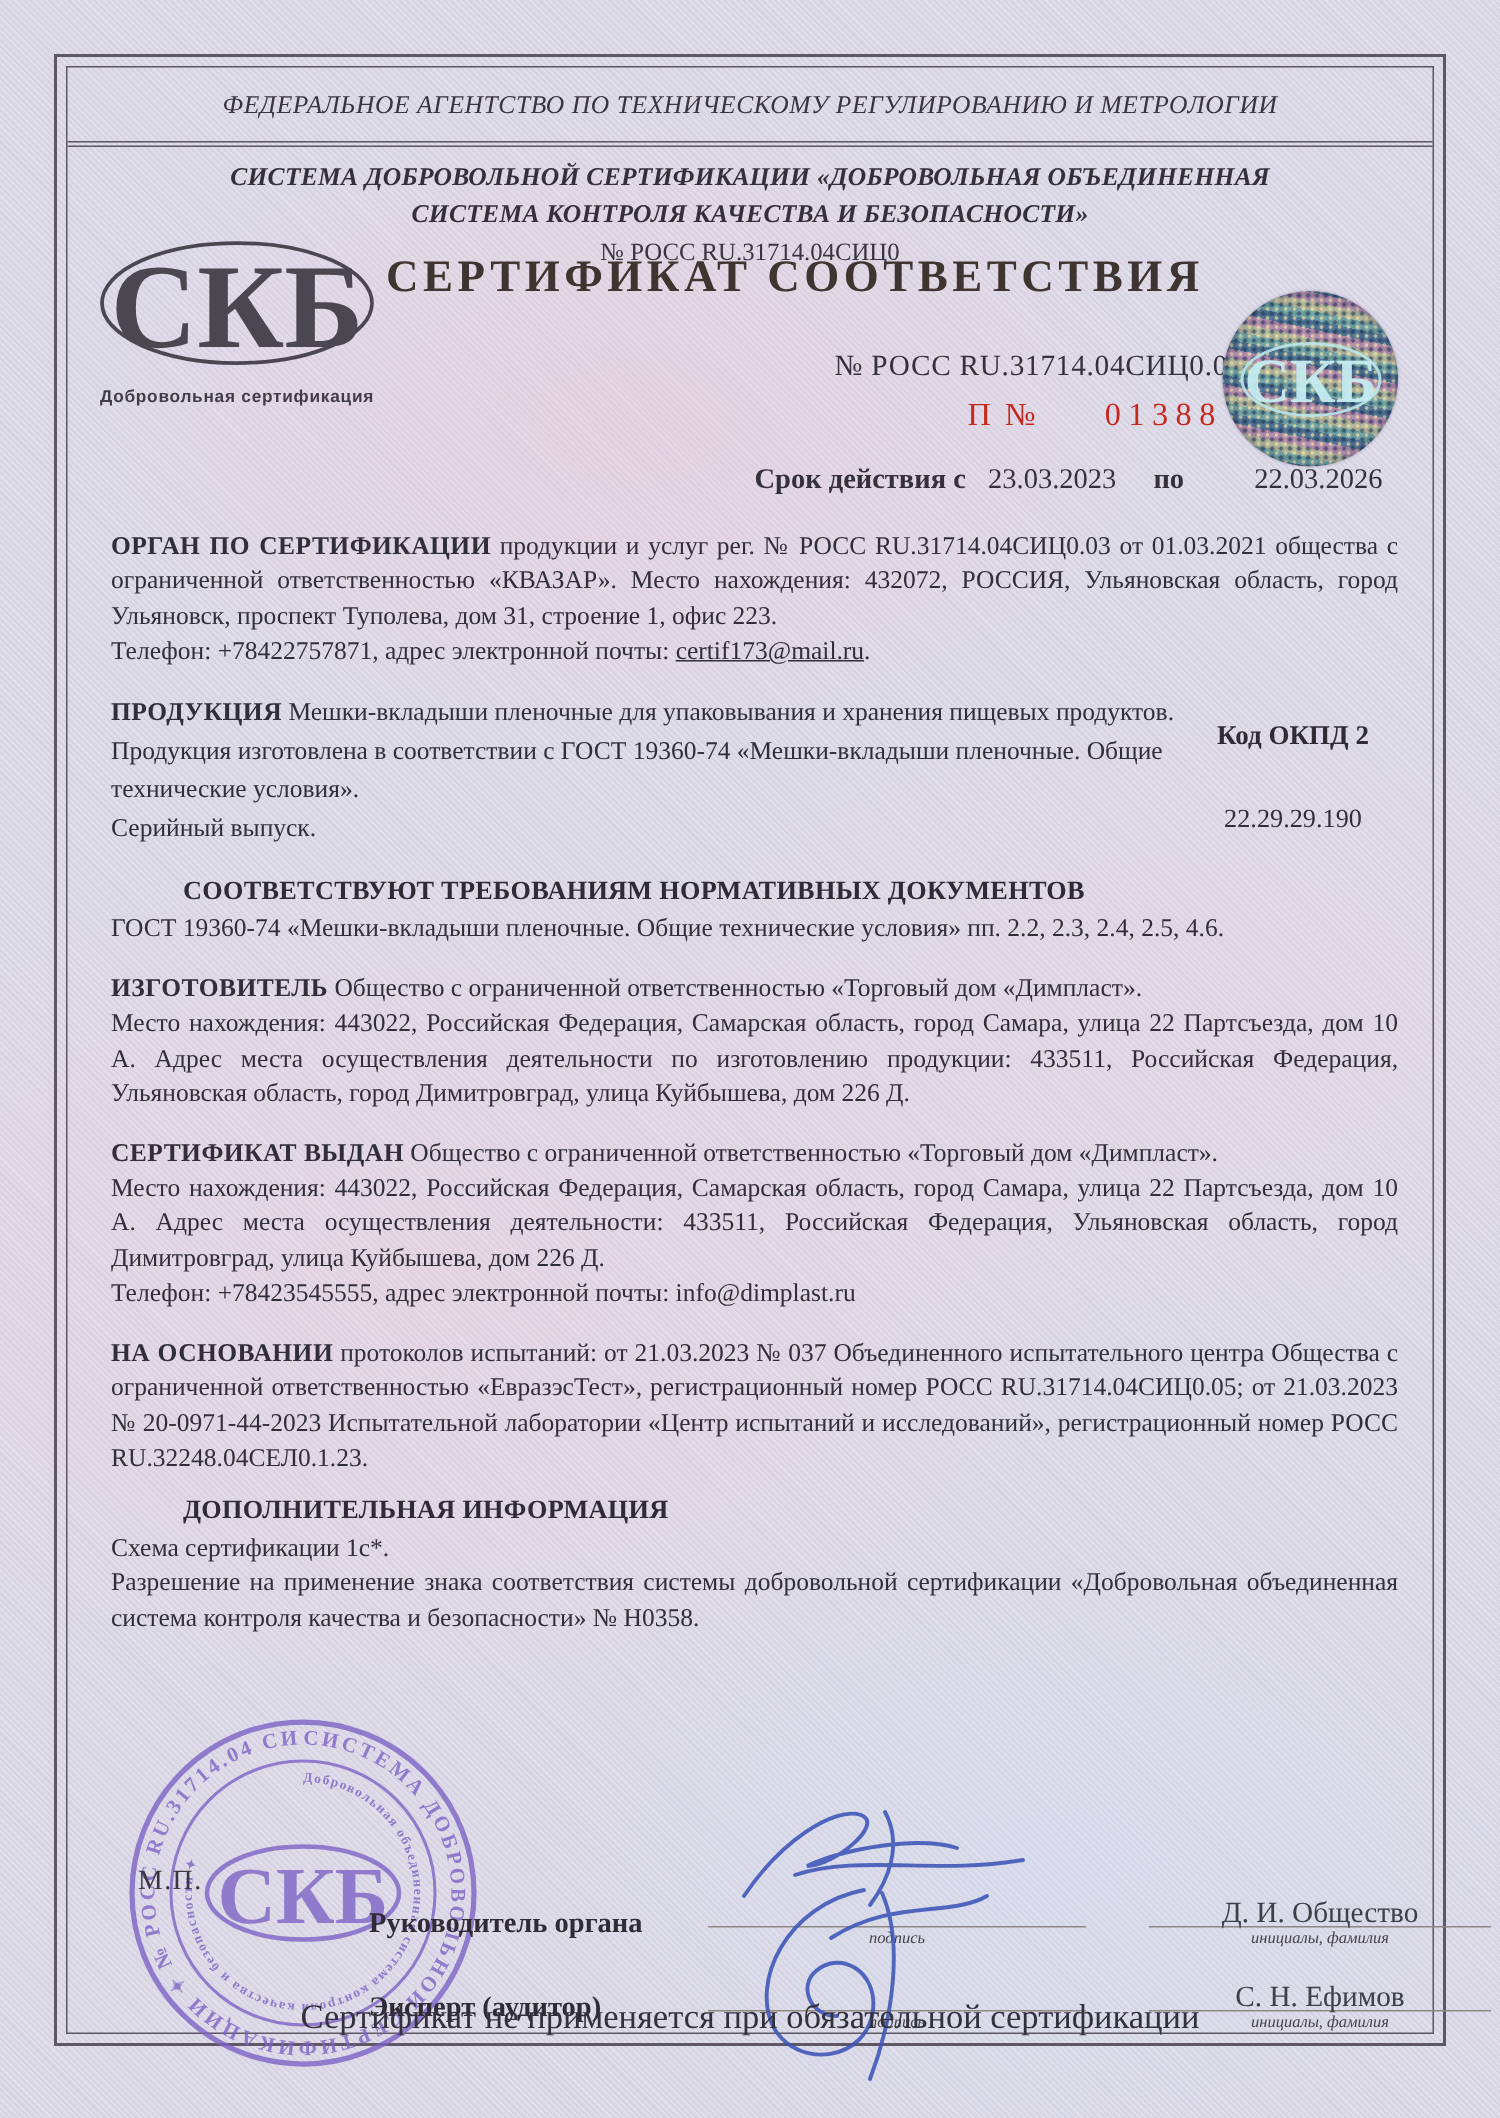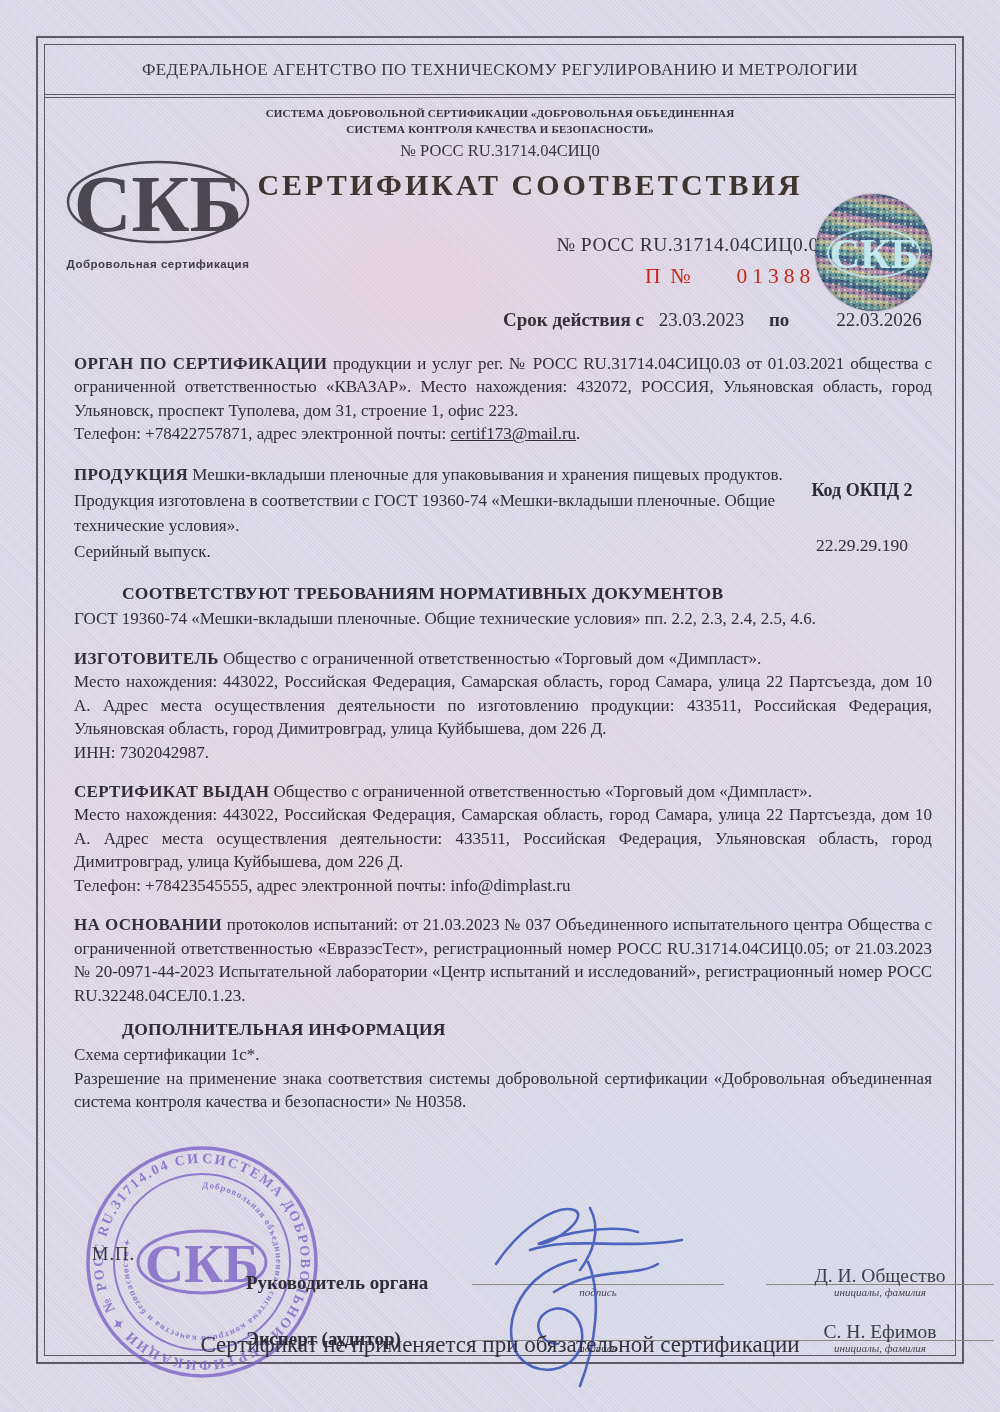--- a/index.html
+++ b/index.html
@@ -18,25 +18,25 @@
       repeating-linear-gradient(45deg, rgba(255,255,255,.16) 0 1px, rgba(182,180,204,.16) 1px 2px, rgba(222,202,216,.12) 2px 3px);
   }
 
   .frame-outer { position:absolute; left:36px; top:36px; width:928px; height:1328px; border:2px solid #5d5864; }
   .frame-inner { position:absolute; left:44px; top:44px; width:912px; height:1312px; border:1px solid #5d5864; }
 
   .agency-band {
     position:absolute; left:45px; top:45px; width:910px; height:53px;
     display:flex; align-items:center; justify-content:center;
     border-bottom:4px double #5d5864;
-    font-size:17px; letter-spacing:.4px; color:#39353f; text-align:left;
+    font-size:17px; letter-spacing:.4px; color:#39353f; text-align:left;font-style:italic;
   }
 
   .system-block { position:absolute; left:45px; top:106px; width:910px; text-align:center; }
-  .sys-line { font-weight:bold; font-size:11px; line-height:1.45; color:#343039; letter-spacing:.2px; }
+  .sys-line { font-weight:bold; font-size:17px; line-height:1.45; color:#343039; letter-spacing:.2px;font-style:italic; }
   .sys-num  { font-size:16.5px; margin-top:3px; color:#39353f; }
 
   .skb-logo { position:absolute; left:62px; top:156px; width:192px; text-align:center; }
   .skb-logo .caption { font-family:"Liberation Sans","DejaVu Sans",sans-serif; font-size:11.5px; font-weight:bold; color:#413d47; letter-spacing:.5px; margin-top:2px; }
 
   .doc-title {
     position:absolute; left:170px; top:168px; width:720px; text-align:center;
     font-size:30px; font-weight:bold; letter-spacing:3px; color:#3e3530;
   }
   .cert-num { position:absolute; left:130px; top:234px; width:760px; text-align:right; font-size:19.5px; color:#34313b; letter-spacing:.5px; }
@@ -171,21 +171,20 @@
     <div class="sec">
       <div class="sec-heading">СООТВЕТСТВУЮТ ТРЕБОВАНИЯМ НОРМАТИВНЫХ ДОКУМЕНТОВ</div>
       <p class="just">ГОСТ 19360-74 «Мешки-вкладыши пленочные. Общие технические условия» пп. 2.2, 2.3, 2.4, 2.5, 4.6.</p>
     </div>
 
     <div class="sec">
       <p class="just">
         <b class="lead">ИЗГОТОВИТЕЛЬ</b><span> Общество с ограниченной ответственностью «Торговый дом «Димпласт».</span>
       </p>
       <p class="just">Место нахождения: 443022, Российская Федерация, Самарская область, город Самара, улица 22 Партсъезда, дом 10 А. Адрес места осуществления деятельности по изготовлению продукции: 433511, Российская Федерация, Ульяновская область, город Димитровград, улица Куйбышева, дом 226 Д.</p>
-      <p>ИНН: 7302042987.</p>
     </div>
 
     <div class="sec">
       <p class="just">
         <b class="lead">СЕРТИФИКАТ ВЫДАН</b><span> Общество с ограниченной ответственностью «Торговый дом «Димпласт».</span>
       </p>
       <p class="just"> Место нахождения: 443022, Российская Федерация, Самарская область, город Самара, улица 22 Партсъезда, дом 10 А. Адрес места осуществления деятельности: 433511, Российская Федерация, Ульяновская область, город Димитровград, улица Куйбышева, дом 226 Д.</p>
       <p>Телефон: +78423545555, адрес электронной почты: info@dimplast.ru</p>
     </div>
 

